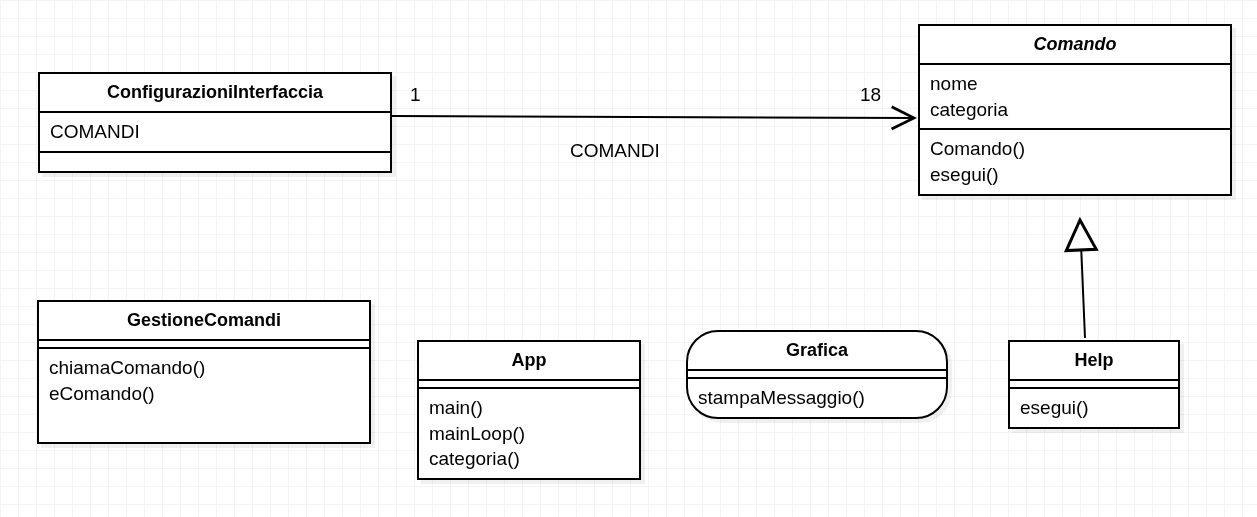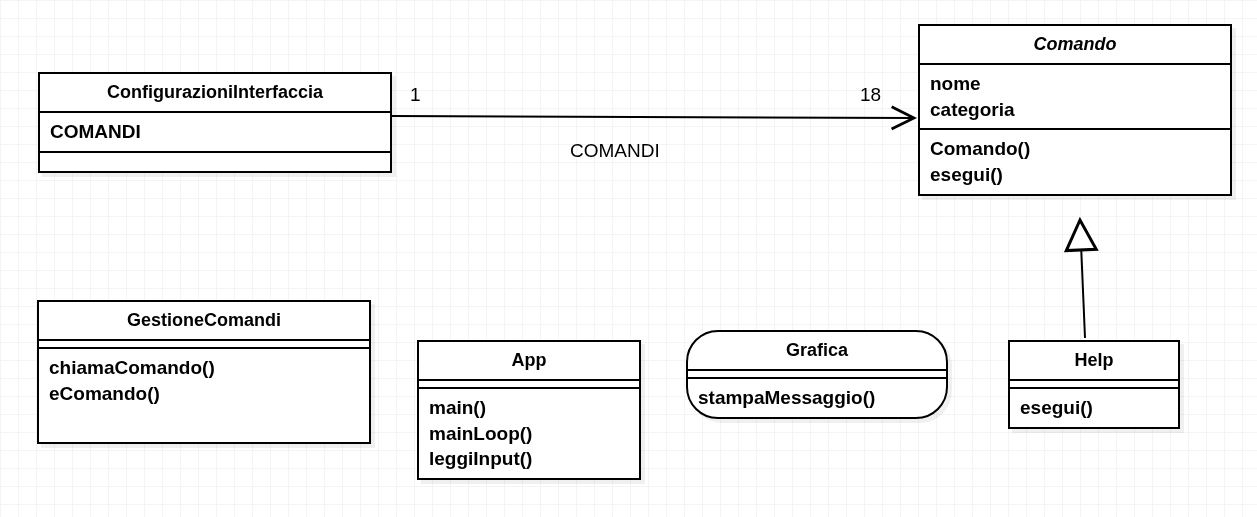--- a/index.html
+++ b/index.html
@@ -29,21 +29,20 @@
     font-size: 18px;
     border-bottom: 2px solid #000;
     white-space: nowrap;
   }
   .uml-name.abstract { font-style: italic; }
   .uml-attrs, .uml-ops {
     padding: 6px 10px;
     font-size: 19px;
     line-height: 1.35;
     min-height: 6px;
-    font-weight: bold;
   }
   .uml-attrs { border-bottom: 2px solid #000; }
   .label {
     position: absolute;
     font-size: 19px;
     background: transparent;
     white-space: nowrap;
   }
   svg.connectors {
     position: absolute;
@@ -103,21 +102,21 @@
     <div>eComando()</div>
   </div>
 </div>
 
 <div class="uml-class" style="left:417px; top:308px; width:220px;margin-top:32px;">
   <div class="uml-name">App</div>
   <div class="uml-attrs" style="min-height:2px; padding:2px 10px;"></div>
   <div class="uml-ops">
     <div>main()</div>
     <div>mainLoop()</div>
-    <div>leggiInput()</div>
+    <div>categoria()</div>
   </div>
 </div>
 
 <div class="uml-class" style="left:686px; top:330px; width:258px;border-radius:32px;">
   <div class="uml-name">Grafica</div>
   <div class="uml-attrs" style="min-height:2px; padding:2px 10px;"></div>
   <div class="uml-ops">
     <div>stampaMessaggio()</div>
   </div>
 </div>

